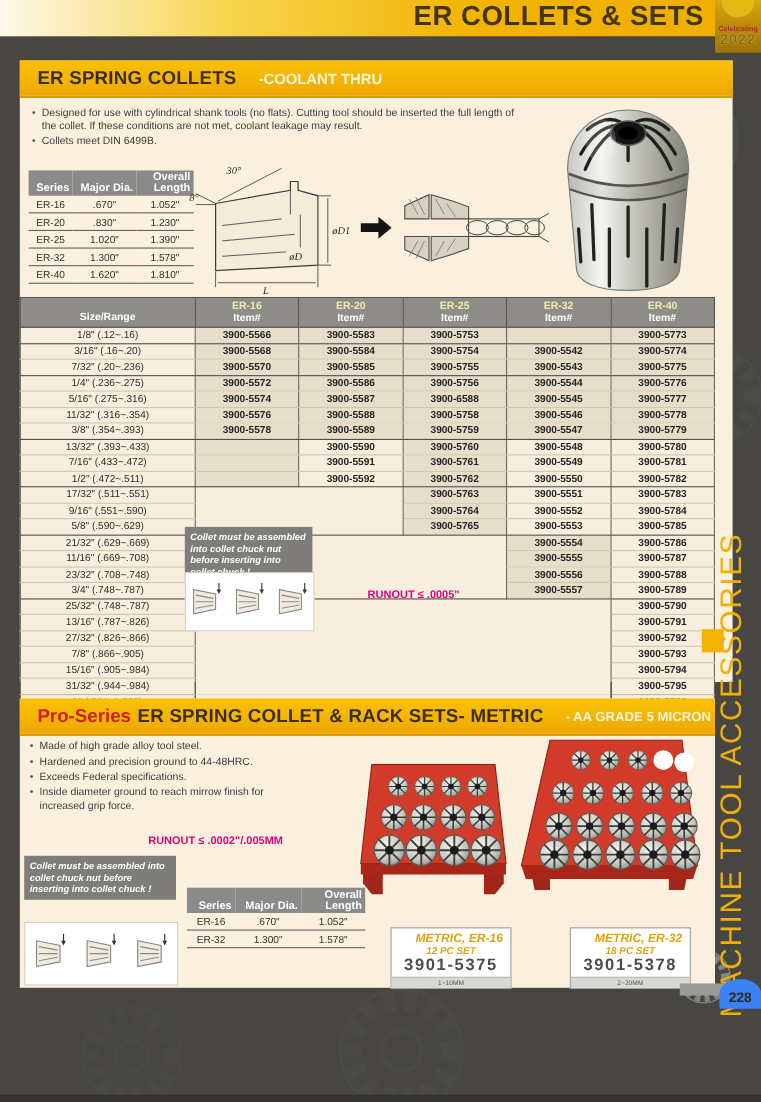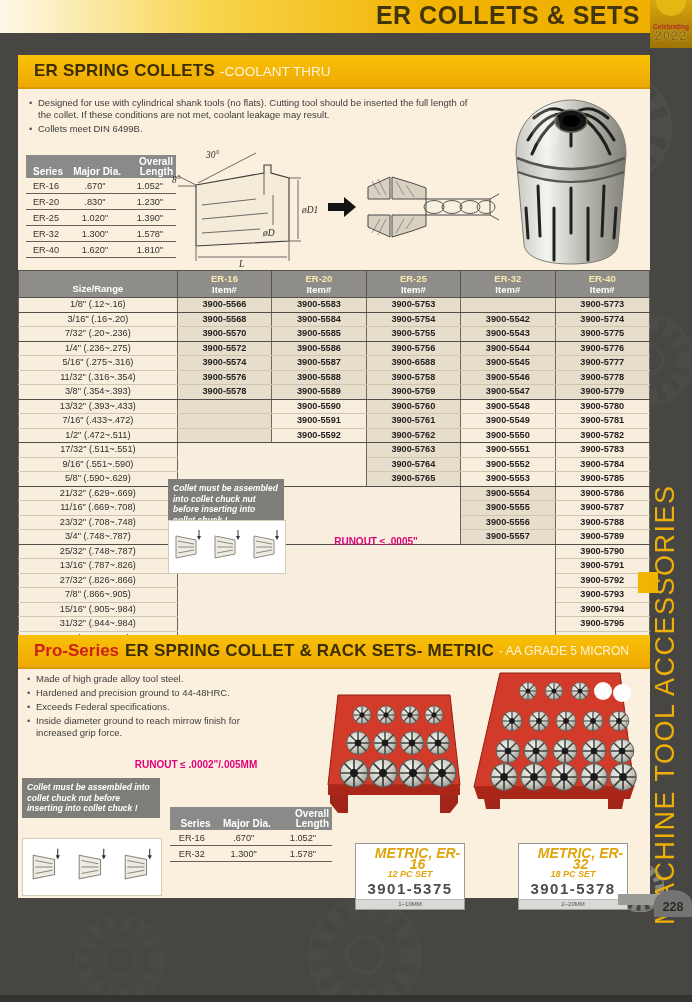--- a/index.html
+++ b/index.html
@@ -12,26 +12,26 @@
   
   .topband{position:absolute;left:0;top:0;width:692px;height:33px;background:linear-gradient(90deg,#fdf8ea 0%,#f8d54e 30%,#f2b303 62%,#efae00 100%);}
   .topband .title{position:absolute;right:52px;top:1px;font-size:25px;font-weight:bold;color:#42350a;letter-spacing:.5px;white-space:nowrap;}
   .logo{position:absolute;right:0;top:0;width:42px;height:48px;background:linear-gradient(180deg,#d8a60c 0%,#b8880a 55%,#9d7406 100%);overflow:hidden;text-align:center;}
   .logo-shape{position:absolute;left:6px;top:-14px;width:30px;height:30px;border-radius:50%;background:#e8bd16;opacity:.85;}
   .logo-cel{position:relative;margin-top:23px;font-size:6.5px;font-weight:bold;color:#b33226;}
   .logo-year{position:relative;font-size:13px;font-weight:800;color:#8a6a05;text-shadow:0 0 1px #f7ecc0;letter-spacing:1px;line-height:12px;}
 
   
   .panel{position:absolute;left:18px;width:632px;background:#faf0dd;}
-  .panel1{top:55px;height:565px;}
+  .panel1{top:55px;height:565px;padding-left:16px;}
   .panel2{top:635px;height:263px;}
 
   .s-header{position:absolute;left:0;top:0;width:100%;height:34px;background:linear-gradient(180deg,#f9c107 0%,#efa802 100%);border-bottom:2px solid #d89a00;display:flex;align-items:center;padding-left:16px;box-sizing:border-box;white-space:nowrap;}
   .t-dark{color:#3a2e02;font-size:17px;font-weight:800;letter-spacing:.2px;}
-  .t-cream{color:#fdf4da;font-size:13.5px;font-weight:400;margin-left:5px;}
+  .t-cream{color:#fdf4da;font-size:13.5px;font-weight:700;margin-left:20px;}
   .t-red{color:#cf2018;font-size:17px;font-weight:800;margin-right:6px;}
 
   .bullets{position:absolute;}
   .bullets ul{list-style:none;margin:0;padding:0;}
   .bullets li{font-size:9.5px;color:#3d3d3d;line-height:12px;padding-left:10px;position:relative;margin-bottom:2px;}
   .bullets li::before{content:"\2022";position:absolute;left:1px;color:#555;}
   .bullets1{left:10px;top:42px;width:450px;}
   .bullets2{left:8px;top:38px;width:230px;}
 
   
@@ -69,30 +69,30 @@
   .runout2{position:absolute;left:58px;top:124px;width:240px;text-align:center;}
 
   
   .rack-left{position:absolute;left:300px;top:48px;}
   .rack-right{position:absolute;left:452px;top:30px;}
 
   
   .product{position:absolute;width:110px;background:#fff;border:1px solid #9a9a98;text-align:center;padding-top:4px;box-sizing:border-box;}
   .product1{left:337px;top:208px;}
   .product2{left:500px;top:208px;}
-  .p-name{color:#e0a50c;font-size:14px;font-weight:bold;font-style:italic;line-height:10.5px;padding-left:15px;}
+  .p-name{color:#e0a50c;font-size:11px;font-weight:bold;font-style:italic;line-height:10.5px;padding-left:15px;}
   .p-set{color:#e0a50c;font-size:9px;font-weight:bold;font-style:italic;line-height:10.5px;}
   .p-item{color:#4c4c4a;font-size:15px;font-weight:800;letter-spacing:1.5px;line-height:17px;}
   .p-range{background:#d8d8d4;color:#555;font-size:6px;margin-top:2px;padding:1.5px 0;border-top:1px solid #bbb;}
 
   
   .side-text{position:absolute;left:650px;top:925px;width:592px;height:40px;transform:rotate(-90deg);transform-origin:top left;color:#eeb007;font-size:27px;letter-spacing:1.5px;white-space:nowrap;font-weight:400;}
   .side-tab{position:absolute;left:638px;top:572px;width:20px;height:21px;background:#f2b303;}
   .badge-strip{position:absolute;left:618px;top:894px;width:46px;height:11px;background:#9a9a96;}
-  .page-badge{position:absolute;left:654px;top:890px;width:38px;height:27px;background:#737373;border-radius:55% 55% 0 0;text-align:center;font-size:12.5px;font-weight:800;color:#2e2a1d;line-height:34px;}
+  .page-badge{position:absolute;left:654px;top:890px;width:38px;height:27px;background:#3b82f6;border-radius:55% 55% 0 0;text-align:center;font-size:12.5px;font-weight:800;color:#2e2a1d;line-height:34px;}
   .footer-strip{position:absolute;left:0;top:995px;width:692px;height:7px;background:#34332f;}
 </style>
 </head>
 <body>
 
 <svg width="0" height="0" style="position:absolute">
   <defs>
     <radialGradient id="cg" cx="40%" cy="35%" r="75%">
       <stop offset="0%" stop-color="#f6f6f2"></stop>
         <stop offset="60%" stop-color="#c9c9c2"></stop>

